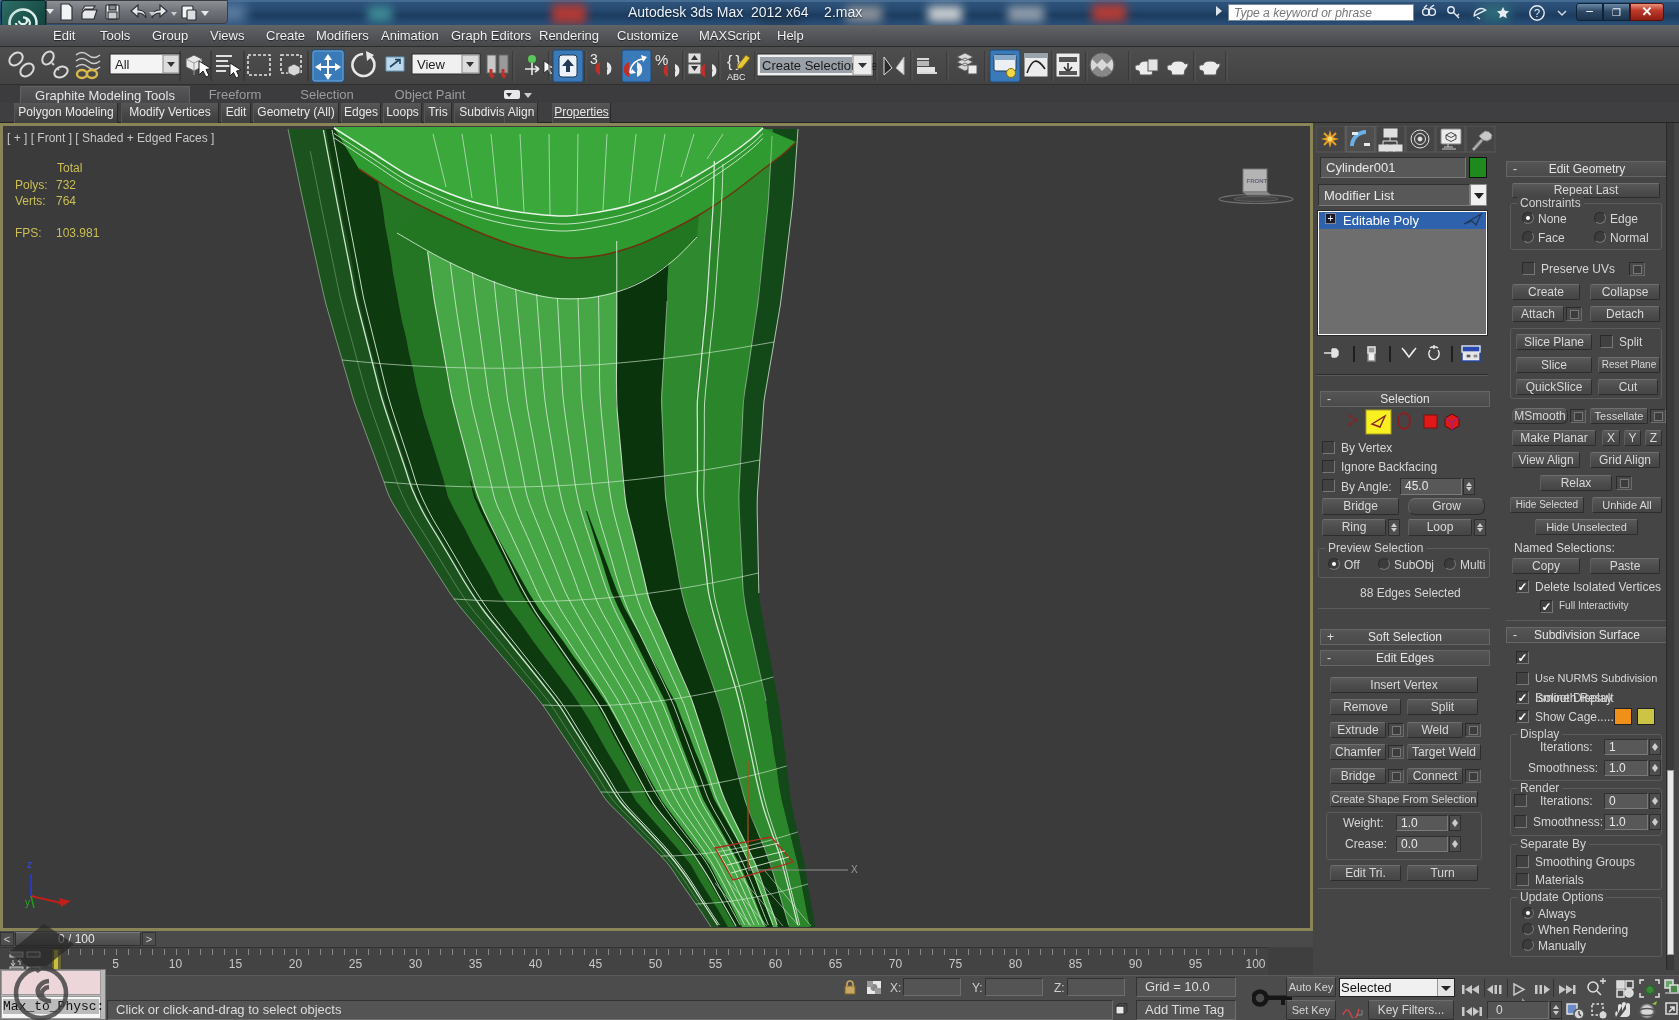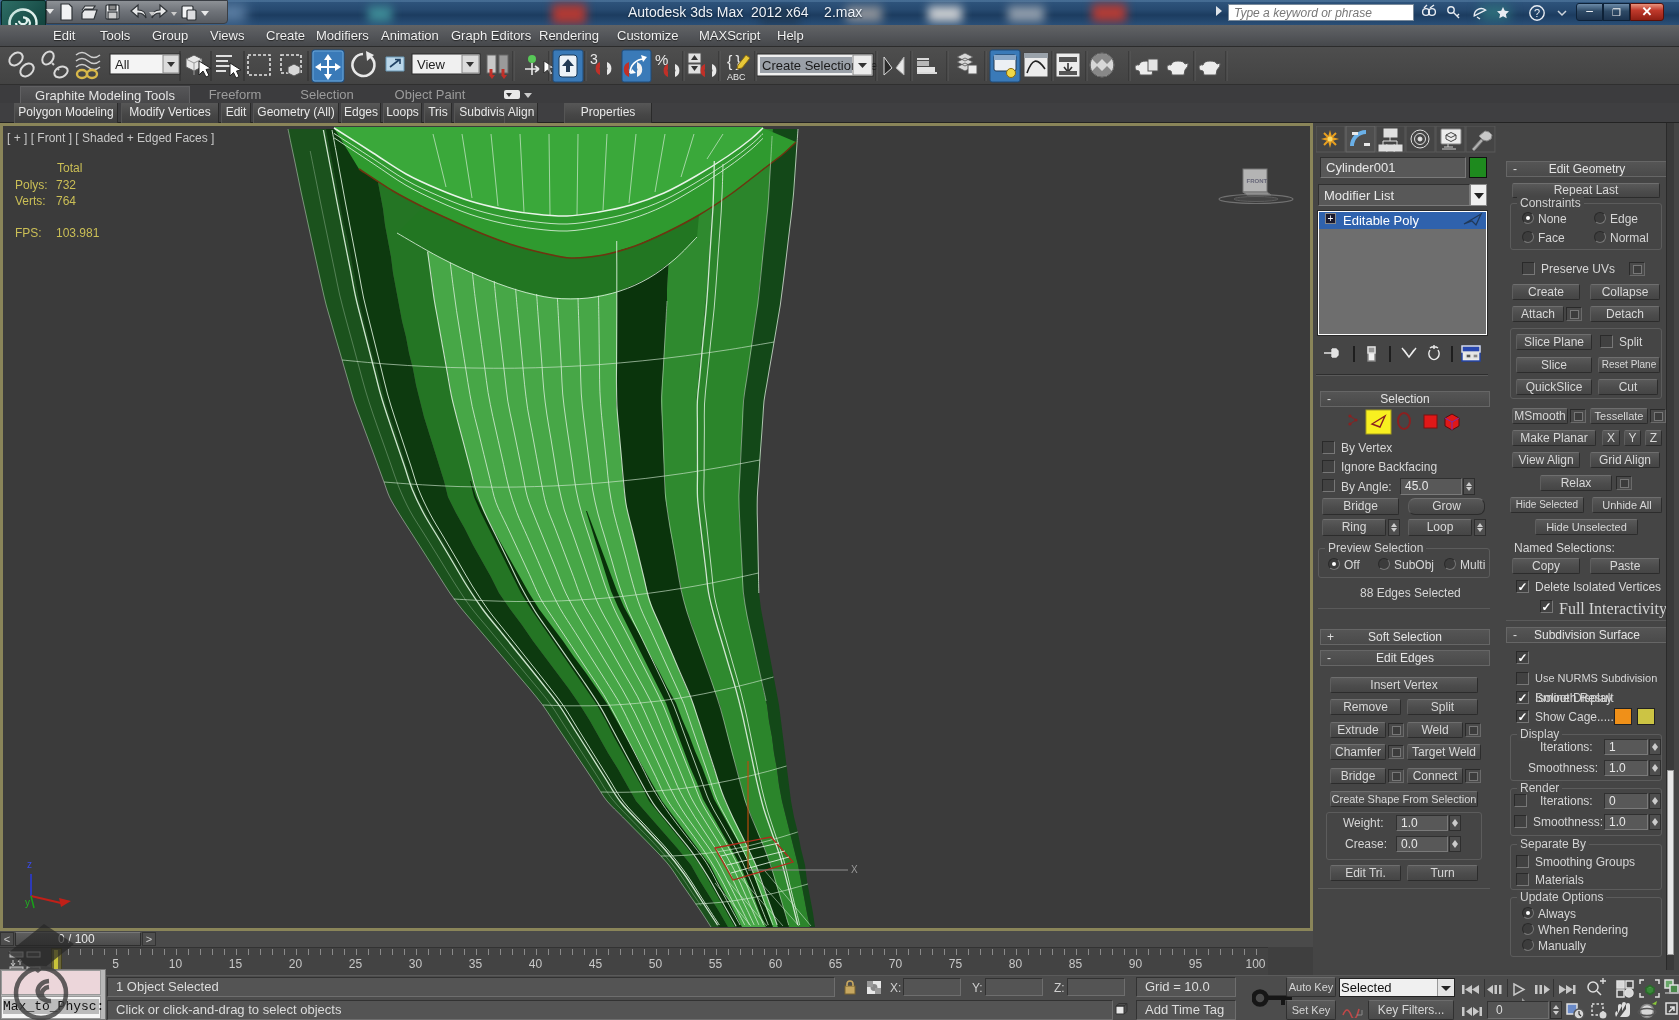--- a/index.html
+++ b/index.html
@@ -276,21 +276,21 @@
 <div class="ab" id="ribrow">
  <div class="ribbtn" style="left:14px;width:104px;">Polygon Modeling</div>
  <div class="ribbtn" style="left:121px;width:98px;">Modify Vertices</div>
  <div class="ribbtn" style="left:221px;width:30px;">Edit</div>
  <div class="ribbtn" style="left:253px;width:86px;">Geometry (All)</div>
  <div class="ribbtn" style="left:341px;width:40px;">Edges</div>
  <div class="ribbtn" style="left:383px;width:39px;">Loops</div>
  <div class="ribbtn" style="left:424px;width:28px;">Tris</div>
  <div class="ribbtn" style="left:454px;width:72px;">Subdivision</div>
  <div class="ribbtn" style="left:504px;width:34px;">Align</div>
- <div class="ribbtn" style="left:564px;width:88px;">Properties</div>
+ <div class="ribbtn" style="left:552px;width:59px;text-decoration:underline;">Properties</div>
 </div>
 
 <div class="ab" id="vp">
       <div class="ab" id="vpi">
 <div class="ab" style="left:0;top:0"><svg width="1312" height="808" viewBox="0 125 1312 808">
 <path d="M285,128 L288,144 L292,160 L295,176 L298,192 L302,208 L305,224 L309,240 L312,256 L316,272 L319,288 L323,304 L328,320 L332,336 L337,352 L342,368 L346,384 L351,400 L357,416 L363,432 L369,448 L375,464 L381,480 L387,496 L396,512 L406,528 L416,544 L426,560 L437,576 L447,592 L459,608 L472,624 L486,640 L500,656 L513,672 L527,688 L540,704 L550,720 L561,736 L572,752 L583,768 L593,784 L604,800 L620,816 L635,832 L651,848 L666,864 L677,880 L688,896 L699,912 L708,926 L716,926 L707,912 L697,896 L686,880 L676,864 L662,848 L647,832 L633,816 L618,800 L608,784 L598,768 L588,752 L578,736 L567,720 L557,704 L545,688 L532,672 L520,656 L507,640 L494,624 L481,608 L470,592 L461,576 L451,560 L442,544 L432,528 L423,512 L414,496 L409,480 L403,464 L398,448 L393,432 L387,416 L382,400 L378,384 L374,368 L369,352 L365,336 L361,320 L357,304 L354,288 L351,272 L348,256 L345,240 L341,224 L338,208 L335,192 L332,176 L329,160 L326,144 L323,128 Z" fill="#1b521d"></path>
 <path d="M323,128 L326,144 L329,160 L332,176 L335,192 L338,208 L341,224 L345,240 L348,256 L351,272 L354,288 L357,304 L361,320 L365,336 L369,352 L374,368 L378,384 L382,400 L387,416 L393,432 L398,448 L403,464 L409,480 L414,496 L423,512 L432,528 L442,544 L451,560 L461,576 L470,592 L481,608 L494,624 L507,640 L520,656 L532,672 L545,688 L557,704 L567,720 L578,736 L588,752 L598,768 L608,784 L618,800 L633,816 L647,832 L662,848 L676,864 L686,880 L697,896 L707,912 L716,926 L725,926 L717,912 L707,896 L697,880 L688,864 L675,848 L661,832 L647,816 L633,800 L624,784 L615,768 L605,752 L596,736 L587,720 L577,704 L566,688 L554,672 L542,656 L530,640 L519,624 L507,608 L496,592 L488,576 L479,560 L470,544 L462,528 L453,512 L445,496 L441,480 L436,464 L431,448 L426,432 L421,416 L417,400 L413,384 L410,368 L406,352 L403,336 L399,320 L396,304 L393,288 L390,272 L388,256 L385,240 L382,224 L380,208 L377,192 L374,176 L372,160 L369,144 L367,128 Z" fill="#0d3a0f"></path>
 <path d="M367,128 L369,144 L372,160 L374,176 L377,192 L380,208 L382,224 L385,240 L388,256 L390,272 L393,288 L396,304 L399,320 L403,336 L406,352 L410,368 L413,384 L417,400 L421,416 L426,432 L431,448 L436,464 L441,480 L445,496 L453,512 L462,528 L470,544 L479,560 L488,576 L496,592 L507,608 L519,624 L530,640 L542,656 L554,672 L566,688 L577,704 L587,720 L596,736 L605,752 L615,768 L624,784 L633,800 L647,816 L661,832 L675,848 L688,864 L697,880 L707,896 L717,912 L725,926 L733,926 L726,912 L717,896 L707,880 L698,864 L687,848 L674,832 L661,816 L648,800 L640,784 L631,768 L622,752 L614,736 L605,720 L596,704 L586,688 L575,672 L564,656 L553,640 L542,624 L530,608 L521,592 L513,576 L505,560 L497,544 L490,528 L482,512 L475,496 L471,480 L466,464 L462,448 L458,432 L454,416 L449,400 L447,384 L444,368 L441,352 L438,336 L435,320 L432,304 L430,288 L428,272 L425,256 L423,240 L421,224 L419,208 L416,192 L414,176 L412,160 L410,144 L407,128 Z" fill="#247524"></path>
 <path d="M407,128 L410,144 L412,160 L414,176 L416,192 L419,208 L421,224 L423,240 L425,256 L428,272 L430,288 L432,304 L435,320 L438,336 L441,352 L444,368 L447,384 L449,400 L454,416 L458,432 L462,448 L466,464 L471,480 L475,496 L482,512 L490,528 L497,544 L505,560 L513,576 L521,592 L530,608 L542,624 L553,640 L564,656 L575,672 L586,688 L596,704 L605,720 L614,736 L622,752 L631,768 L640,784 L648,800 L661,816 L674,832 L687,848 L698,864 L707,880 L717,896 L726,912 L733,926 L775,926 L770,912 L764,896 L758,880 L753,864 L745,848 L738,832 L730,816 L722,800 L717,784 L711,768 L706,752 L701,736 L696,720 L691,704 L684,688 L677,672 L671,656 L664,640 L657,624 L650,608 L645,592 L641,576 L637,560 L633,544 L629,528 L625,512 L622,496 L620,480 L619,464 L618,448 L616,432 L615,416 L613,400 L613,384 L614,368 L614,352 L614,336 L614,320 L614,304 L614,288 L614,272 L614,256 L614,240 L614,224 L614,208 L613,192 L613,176 L612,160 L612,144 L611,128 Z" fill="#47a747"></path>
 <path d="M611,128 L612,144 L612,160 L613,176 L613,192 L614,208 L614,224 L614,240 L614,256 L614,272 L614,288 L614,304 L614,320 L614,336 L614,352 L614,368 L613,384 L613,400 L615,416 L616,432 L618,448 L619,464 L620,480 L622,496 L625,512 L629,528 L633,544 L637,560 L641,576 L645,592 L650,608 L657,624 L664,640 L671,656 L677,672 L684,688 L691,704 L696,720 L701,736 L706,752 L711,768 L717,784 L722,800 L730,816 L738,832 L745,848 L753,864 L758,880 L764,896 L770,912 L775,926 L786,926 L782,912 L777,896 L772,880 L768,864 L762,848 L755,832 L749,816 L742,800 L738,784 L734,768 L729,752 L725,736 L721,720 L717,704 L711,688 L706,672 L700,656 L694,640 L689,624 L683,608 L679,592 L676,576 L673,560 L670,544 L667,528 L665,512 L662,496 L662,480 L661,464 L660,448 L660,432 L659,416 L658,400 L659,384 L660,368 L661,352 L662,336 L663,320 L664,304 L664,288 L665,272 L666,256 L666,240 L667,224 L667,208 L668,192 L668,176 L668,160 L668,144 L668,128 Z" fill="#0a340c"></path>
@@ -539,42 +539,42 @@
 <div class="ab sbox" style="left:253px;top:184px;"></div>
 <div class="btn" style="left:277px;top:183px;width:70px;height:16px;font-size:12px;line-height:14px;">Detach</div>
 <div class="ab grp" style="left:197px;top:205px;width:152px;height:71px;"></div>
 <div class="btn" style="left:203px;top:211px;width:76px;height:16px;font-size:12px;line-height:14px;">Slice Plane</div>
 <div class="ab chk" style="left:287px;top:212px;"></div>
 <div class="ab lbl" style="left:306px;top:212px;color:#d6d6d6;font-size:12px;">Split</div>
 <div class="btn" style="left:203px;top:234px;width:76px;height:16px;font-size:12px;line-height:14px;">Slice</div>
 <div class="btn" style="left:285px;top:234px;width:62px;height:16px;font-size:10px;line-height:14px;">Reset Plane</div>
 <div class="btn" style="left:203px;top:256px;width:76px;height:16px;font-size:12px;line-height:14px;">QuickSlice</div>
 <div class="btn" style="left:285px;top:256px;width:60px;height:16px;font-size:12px;line-height:14px;">Cut</div>
-<div class="btn" style="left:199px;top:285px;width:56px;height:16px;font-size:12px;line-height:14px;">MSmooth</div>
+<div class="btn" style="left:199px;top:285px;width:56px;height:16px;font-size:12px;line-height:14px;border-radius:6px;">MSmooth</div>
 <div class="ab sbox" style="left:257px;top:286px;"></div>
 <div class="btn" style="left:277px;top:285px;width:58px;height:16px;font-size:11px;line-height:14px;">Tessellate</div>
 <div class="ab sbox" style="left:337px;top:286px;"></div>
 <div class="btn" style="left:199px;top:307px;width:84px;height:16px;font-size:12px;line-height:14px;">Make Planar</div>
 <div class="btn" style="left:289px;top:307px;width:18px;height:16px;font-size:12px;line-height:14px;">X</div>
 <div class="btn" style="left:311px;top:307px;width:17px;height:16px;font-size:12px;line-height:14px;">Y</div>
 <div class="btn" style="left:332px;top:307px;width:17px;height:16px;font-size:12px;line-height:14px;">Z</div>
 <div class="btn" style="left:199px;top:329px;width:68px;height:16px;font-size:12px;line-height:14px;">View Align</div>
 <div class="btn" style="left:277px;top:329px;width:70px;height:16px;font-size:12px;line-height:14px;">Grid Align</div>
 <div class="btn" style="left:227px;top:352px;width:72px;height:16px;font-size:12px;line-height:14px;">Relax</div>
 <div class="ab sbox" style="left:303px;top:353px;"></div>
 <div class="btn" style="left:197px;top:374px;width:74px;height:16px;font-size:10px;line-height:14px;">Hide Selected</div>
 <div class="btn" style="left:279px;top:374px;width:70px;height:16px;font-size:11px;line-height:14px;">Unhide All</div>
 <div class="btn" style="left:222px;top:396px;width:103px;height:16px;font-size:11px;line-height:14px;">Hide Unselected</div>
 <div class="ab lbl" style="left:201px;top:418px;color:#d6d6d6;font-size:12px;">Named Selections:</div>
 <div class="btn" style="left:199px;top:435px;width:68px;height:16px;font-size:12px;line-height:14px;">Copy</div>
 <div class="btn" style="left:277px;top:435px;width:70px;height:16px;font-size:12px;line-height:14px;">Paste</div>
 <div class="ab chk" style="left:203px;top:457px;">✓</div>
 <div class="ab lbl" style="left:222px;top:457px;color:#d6d6d6;font-size:12px;">Delete Isolated Vertices</div>
 <div class="ab chk" style="left:227px;top:477px;">✓</div>
-<div class="ab lbl" style="left:246px;top:477px;color:#d6d6d6;font-size:16px;font-family:Liberation Serif, serif;">Full Interactivity</div>
+<div class="ab lbl" style="left:246px;top:477px;color:#d6d6d6;font-size:10px;">Full Interactivity</div>
 <div class="ab" style="left:193px;top:497px;width:162px;height:1px;background:#5a5a5a;"></div>
 <div class="rollh" style="left:193px;top:504px;width:162px;"><span class="pm">-</span>Subdivision Surface</div>
 <div class="ab chk" style="left:203px;top:528px;">✓</div>
 <div class="ab lbl" style="left:222px;top:528px;color:#d6d6d6;font-size:12px;margin-top:40px;">Smooth Result</div>
 <div class="ab chk" style="left:203px;top:549px;"></div>
 <div class="ab lbl" style="left:222px;top:549px;color:#d6d6d6;font-size:11px;">Use NURMS Subdivision</div>
 <div class="ab chk" style="left:203px;top:568px;">✓</div>
 <div class="ab lbl" style="left:222px;top:568px;color:#d6d6d6;font-size:12px;">Isoline Display</div>
 <div class="ab chk" style="left:203px;top:587px;">✓</div>
 <div class="ab lbl" style="left:222px;top:587px;color:#d6d6d6;font-size:12px;">Show Cage......</div>
@@ -754,21 +754,20 @@
       <div class="tick" style="left:1219.5px;"></div>
       <div class="tick" style="left:1231.5px;"></div>
       <div class="tick" style="left:1243.5px;"></div>
       <div class="tick" style="left:1255.5px;"></div>
       <div class="tnum" style="left:1255.5px;">100</div>
 <div class="ab" style="left:51px;top:0px;width:11px;height:27px;background:#6a6636;border:1px solid #44401e;"></div>
 <div class="ab" style="left:54px;top:2px;width:4px;height:23px;background:#c8c23a;"></div>
 </div>
 <div class="ab" style="left:1268px;top:947px;width:45px;height:28px;background:#3f3f3f;"></div>
 <div class="ab" id="sbar">
-<div class="sunk" style="left:107px;top:1px;width:728px;height:20px;font-size:13px;line-height:18px;">1 Object Selected</div>
 <div class="sunk" style="left:107px;top:24px;width:1006px;height:20px;font-size:13px;line-height:18px;">Click or click-and-drag to select objects</div>
 <svg class="ab" style="left:843px;top:3px" width="40" height="17" viewBox="0 0 40 17">
         <rect x="2" y="7" width="10" height="8" fill="#c8a860" stroke="#7a6430"></rect>
         <path d="M4,7 v-2 a3,3 0 0 1 6,0 v2" fill="none" stroke="#c8a860" stroke-width="1.6"></path>
         <rect x="24" y="2" width="14" height="13" fill="#e8e8e8"></rect>
         <circle cx="31" cy="8.5" r="3.4" fill="#888"></circle>
         <rect x="24" y="2" width="6" height="6" fill="#999"></rect>
         <rect x="32" y="9" width="6" height="6" fill="#999"></rect>
       </svg>
 <div class="lbl" style="left:890px;top:5px;color:#cfcfcf;">X:</div>

